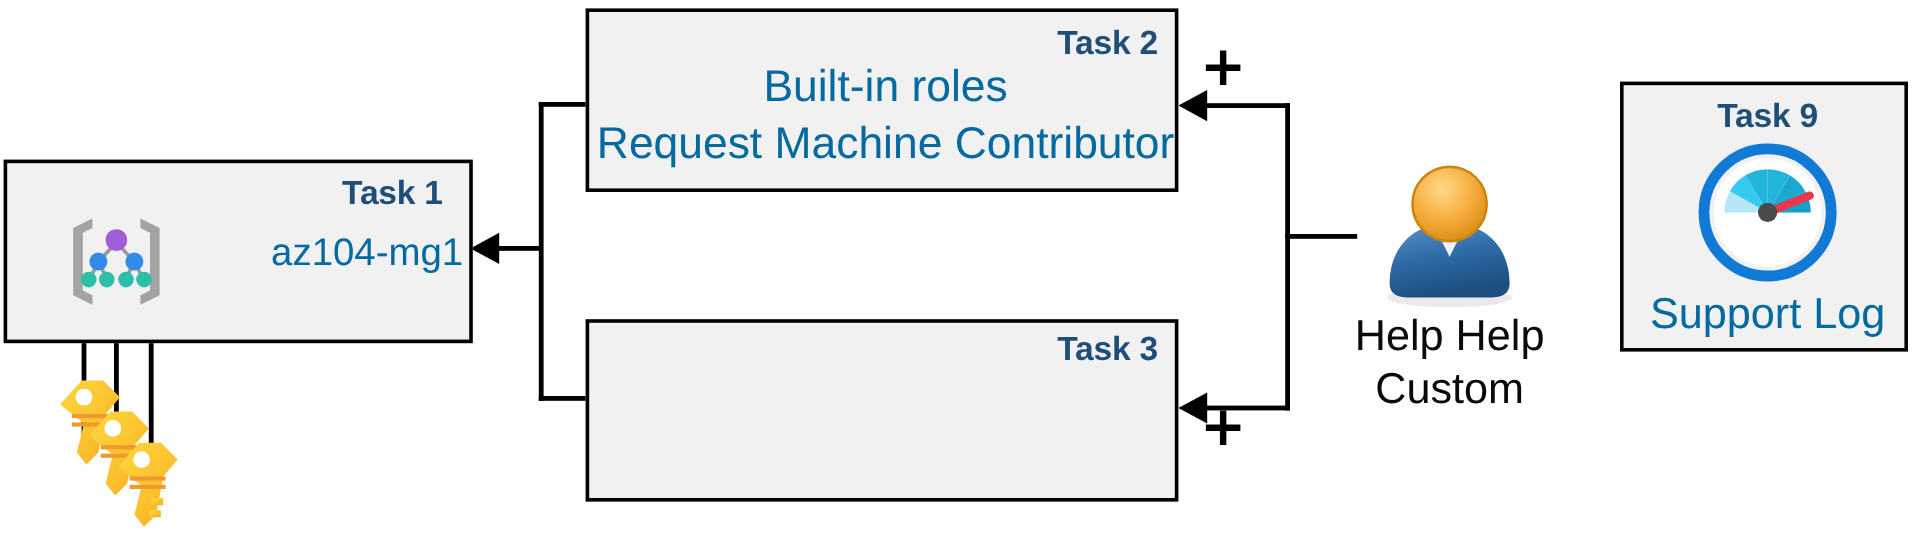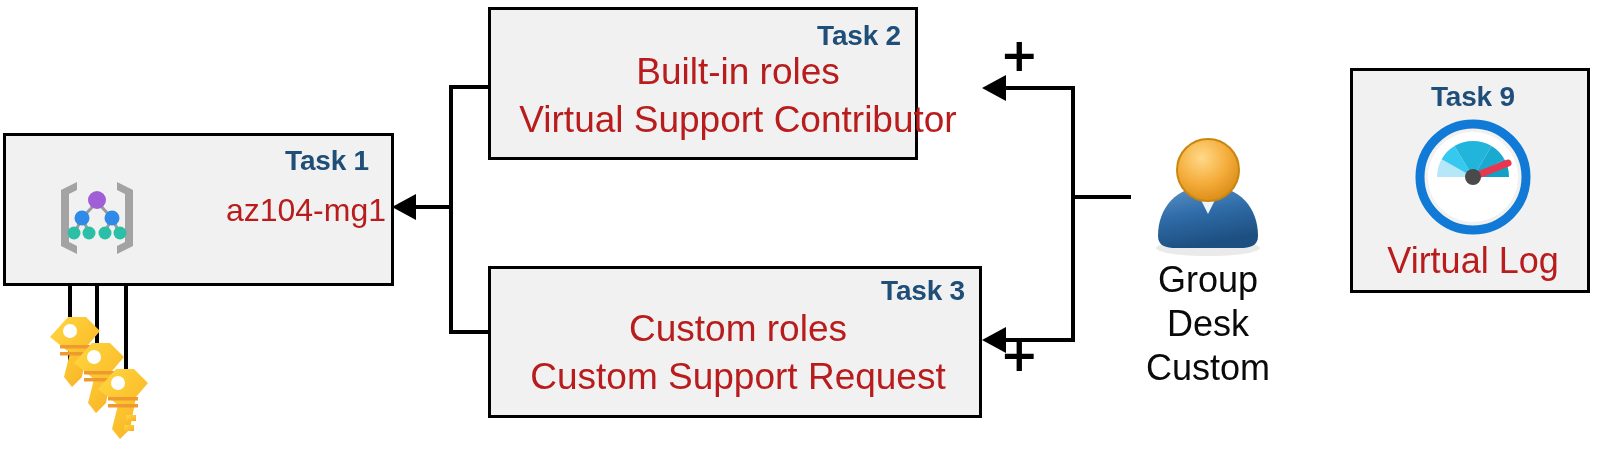--- a/index.html
+++ b/index.html
@@ -1,29 +1,29 @@
 <!DOCTYPE html>
 <html><head>
 <meta charset="utf-8">
 <style>
   html,body{margin:0;padding:0;background:#ffffff;}
   body{width:1606px;height:449px;font-family:"Liberation Sans",sans-serif;overflow:hidden;}
   #stage{position:relative;width:1606px;height:449px;background:#ffffff;}
 
   .box{position:absolute;background:#f1f1f1;border:3px solid #000000;box-sizing:border-box;}
   .task-label{position:absolute;color:#1F4E79;font-weight:bold;font-size:28px;line-height:28px;letter-spacing:-0.2px;}
-  .box-text{position:absolute;color:#b91c1c;font-size:36px;line-height:44px;text-align:center;white-space:nowrap;}
+  .box-text{position:absolute;color:#0369a1;font-size:36px;line-height:44px;text-align:center;white-space:nowrap;}
 
   
   #task1{left:3px;top:133px;width:391px;height:153px;}
   #task1-label{right:22px;top:11px;}
   #task1-text{left:150px;top:52px;width:230px;text-align:right;font-size:32px;}
 
   
-  #task2{left:488px;top:7px;width:430px;height:153px;}
+  #task2{left:488px;top:7px;width:494px;height:153px;}
   #task2-label{right:14px;top:12px;}
   #task2-text{left:0;top:38px;width:494px;font-size:37px;line-height:48px;}
 
   
   #task3{left:488px;top:266px;width:494px;height:152px;}
   #task3-label{right:14px;top:8px;}
   #task3-text{left:0;top:36px;width:494px;font-size:37px;line-height:48px;}
 
   
   #task4{left:1350px;top:68px;width:240px;height:225px;}
@@ -135,30 +135,26 @@
       <rect x="24" y="47" width="30" height="3.5" fill="#ef9a2e"></rect>
       <rect x="42" y="58" width="10" height="6" fill="url(#kg)"></rect>
       <rect x="40" y="68" width="10" height="6" fill="url(#kg)"></rect>
     </g>
   </svg>
 
   <div class="box" id="task2">
     <span class="task-label" id="task2-label">Task 2</span>
     <div class="box-text" id="task2-text">
       <div>Built-in roles</div>
-      <div>Virtual Support Contributor</div>
+      <div>Request Machine Contributor</div>
     </div>
   </div>
 
   <div class="box" id="task3">
     <span class="task-label" id="task3-label">Task 3</span>
-    <div class="box-text" id="task3-text">
-      <div>Custom roles</div>
-      <div>Custom Support Request</div>
-    </div>
   </div>
 
   <div id="user-wrap">
     <svg id="user-icon" viewBox="0 0 136 122">
       <defs>
         <radialGradient id="headg" cx="40%" cy="30%" r="75%">
           <stop offset="0%" stop-color="#ffd98a"></stop>
           <stop offset="55%" stop-color="#f5ad3c"></stop>
           <stop offset="100%" stop-color="#d98a14"></stop>
         </radialGradient>
@@ -167,35 +163,35 @@
           <stop offset="50%" stop-color="#2f6ca8"></stop>
           <stop offset="100%" stop-color="#1d4f80"></stop>
         </linearGradient>
       </defs>
       <ellipse cx="68" cy="112" rx="52" ry="8" fill="#d8d8d8" opacity="0.55"></ellipse>
       <path d="M68 50 C 36 50 18 72 18 100 C 18 110 26 112 36 112 L100 112 C110 112 118 110 118 100 C118 72 100 50 68 50 Z" fill="url(#bodyg)"></path>
       <path d="M55 52 L68 78 L81 52 L74 48 L68 58 L62 48 Z" fill="#ffffff" opacity="0.92"></path>
       <circle cx="68" cy="34" r="31" fill="url(#headg)" stroke="#c8860f" stroke-width="2"></circle>
     </svg>
     <div id="user-text">
-      <div>Group Desk</div>
+      <div>Help Help</div>
       <div>Custom</div>
     </div>
   </div>
 
   <div class="box" id="task4">
     <span class="task-label" id="task4-label">Task 9</span>
     <svg id="task4-icon" viewBox="0 0 116 116">
       <circle cx="58" cy="58" r="53" fill="none" stroke="#1179d6" stroke-width="9"></circle>
       <circle cx="58" cy="58" r="45" fill="#ffffff"></circle>
       <path d="M58 58 L22 58 A36 36 0 0 1 26.6 40.3 Z" fill="#b6e7f8"></path>
       <path d="M58 58 L26.6 40.3 A36 36 0 0 1 39.5 27.1 Z" fill="#36c9f0"></path>
       <path d="M58 58 L39.5 27.1 A36 36 0 0 1 58 22 Z" fill="#22b5dc"></path>
       <path d="M58 58 L58 22 A36 36 0 0 1 76.5 27.1 Z" fill="#22b5dc"></path>
       <path d="M58 58 L76.5 27.1 A36 36 0 0 1 89.4 40.3 Z" fill="#1aa9cf"></path>
       <path d="M58 58 L89.4 40.3 A36 36 0 0 1 94 58 Z" fill="#12a0c6"></path>
       <line x1="58" y1="58" x2="93" y2="44" stroke="#e8384f" stroke-width="7" stroke-linecap="round"></line>
       <circle cx="58" cy="58" r="8" fill="#4a4a4a"></circle>
     </svg>
-    <span class="box-text" id="task4-text">Virtual Log</span>
+    <span class="box-text" id="task4-text">Support Log</span>
   </div>
 
 </div>
 
 </body></html>

